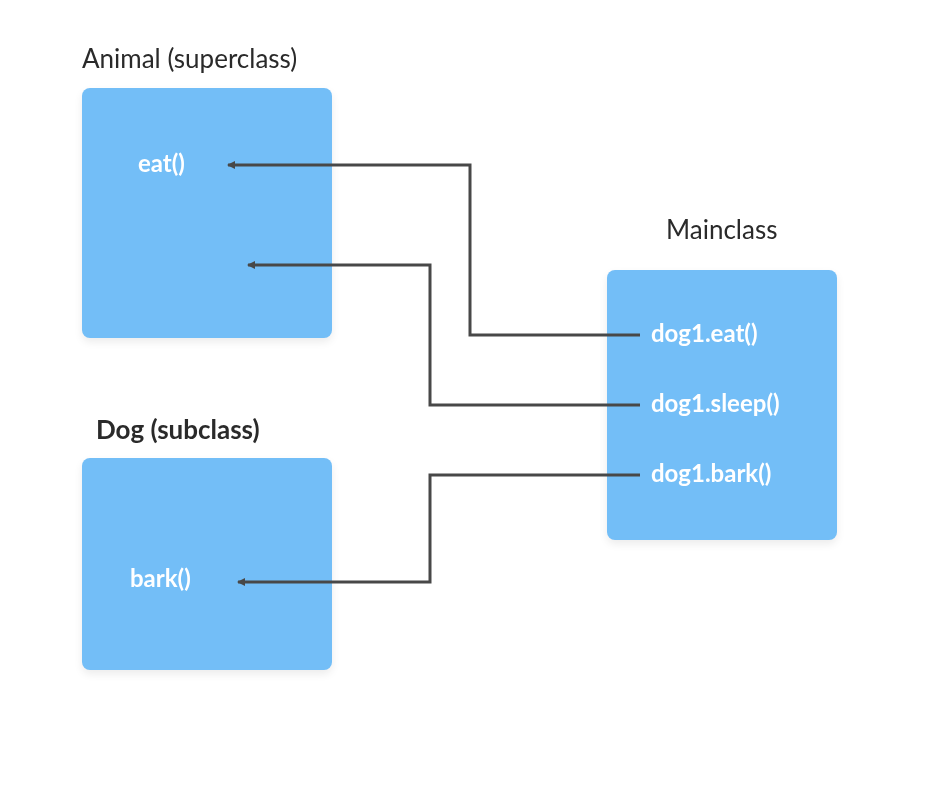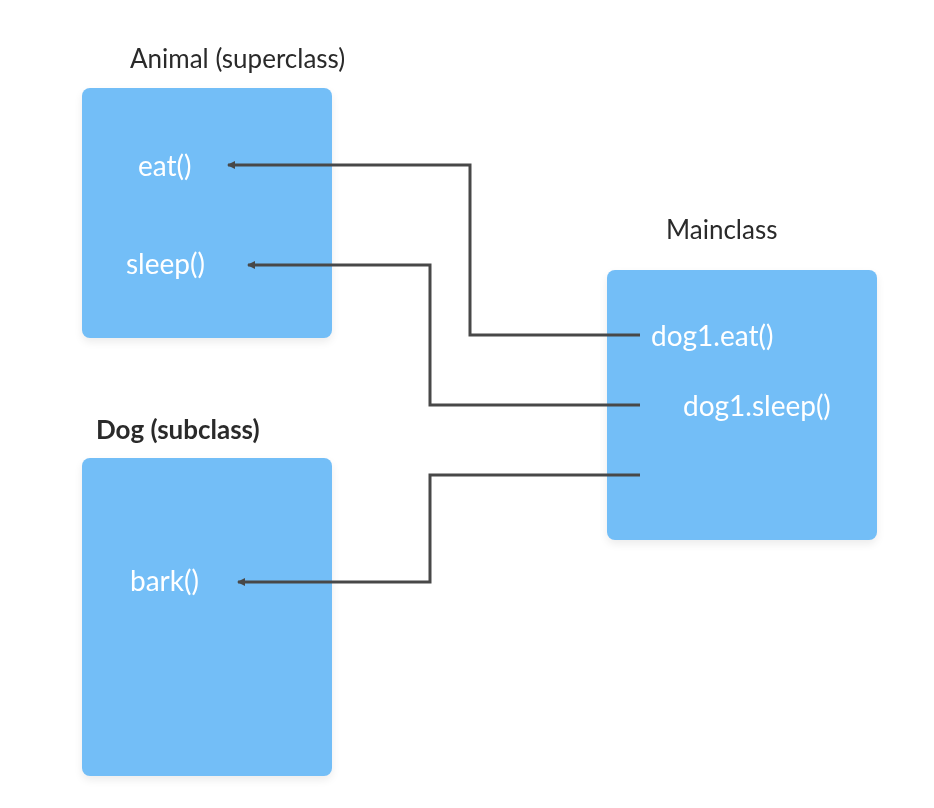--- a/index.html
+++ b/index.html
@@ -20,50 +20,50 @@
   }
   .box-label {
     position: absolute;
     color: #2a2a2a;
     font-size: 26px;
     font-weight: 400;
   }
   .method-text {
     position: absolute;
     color: #ffffff;
-    font-size: 28px;
-    font-weight: 400;
+    font-size: 24px;
+    font-weight: 700;
   }
   svg.arrows {
     position: absolute;
     left: 0;
     top: 0;
     width: 934px;
     height: 808px;
     pointer-events: none;
   }
 </style>
 </head>
 <body>
 
-<div class="box-label" style="left:82px; top:42px;margin-left:48px;">Animal (superclass)</div>
+<div class="box-label" style="left:82px; top:42px;">Animal (superclass)</div>
 <div class="box" style="left:82px; top:88px; width:250px; height:250px;">
   <div class="method-text" style="left:56px; top:60px;">eat()</div>
-  <div class="method-text" style="left:44px; top:158px;">sleep()</div>
 </div>
 
 <div class="box-label" style="left:96px; top:413px;font-weight:bold;">Dog (subclass)</div>
-<div class="box" style="left:82px; top:458px; width:250px; height:318px;">
+<div class="box" style="left:82px; top:458px; width:250px; height:212px;">
   <div class="method-text" style="left:48px; top:105px;">bark()</div>
 </div>
 
 <div class="box-label" style="left:666px; top:213px;">Mainclass</div>
-<div class="box" style="left:607px; top:270px; width:270px; height:270px;">
+<div class="box" style="left:607px; top:270px; width:230px; height:270px;">
   <div class="method-text" style="left:44px; top:48px;">dog1.eat()</div>
-  <div class="method-text" style="left:44px; top:118px;margin-left:32px;">dog1.sleep()</div>
+  <div class="method-text" style="left:44px; top:118px;">dog1.sleep()</div>
+  <div class="method-text" style="left:44px; top:188px;">dog1.bark()</div>
 </div>
 
 <svg class="arrows">
   <defs>
     <marker id="arrowhead" markerWidth="8" markerHeight="8" refX="7" refY="4" orient="auto" markerUnits="userSpaceOnUse">
       <path d="M0,0 L8,4 L0,8 Z" fill="#484848"></path>
     </marker>
   </defs>
 
   <path d="M 640 335 L 470 335 L 470 165 L 228 165" fill="none" stroke="#484848" stroke-width="3" marker-end="url(#arrowhead)"></path>

